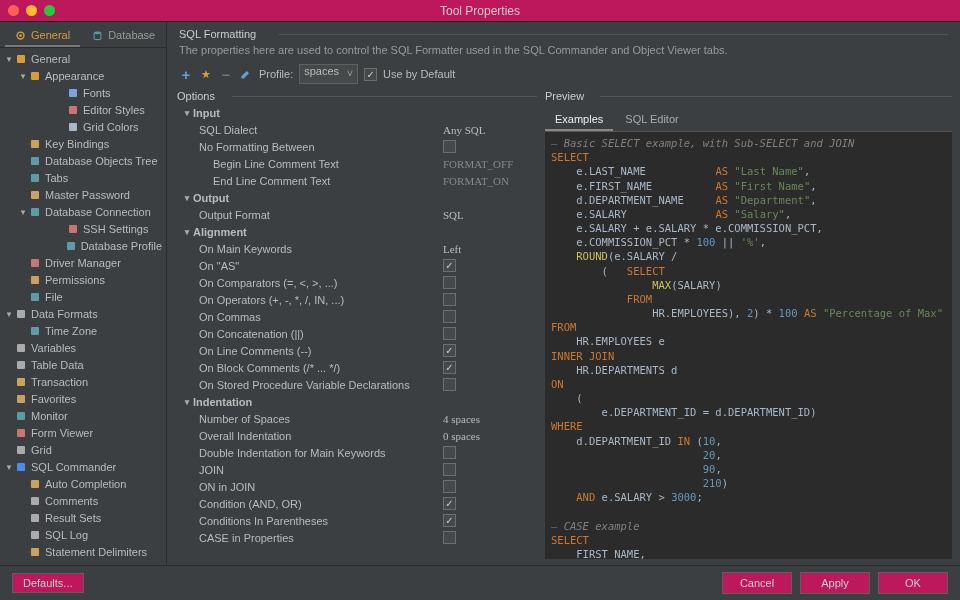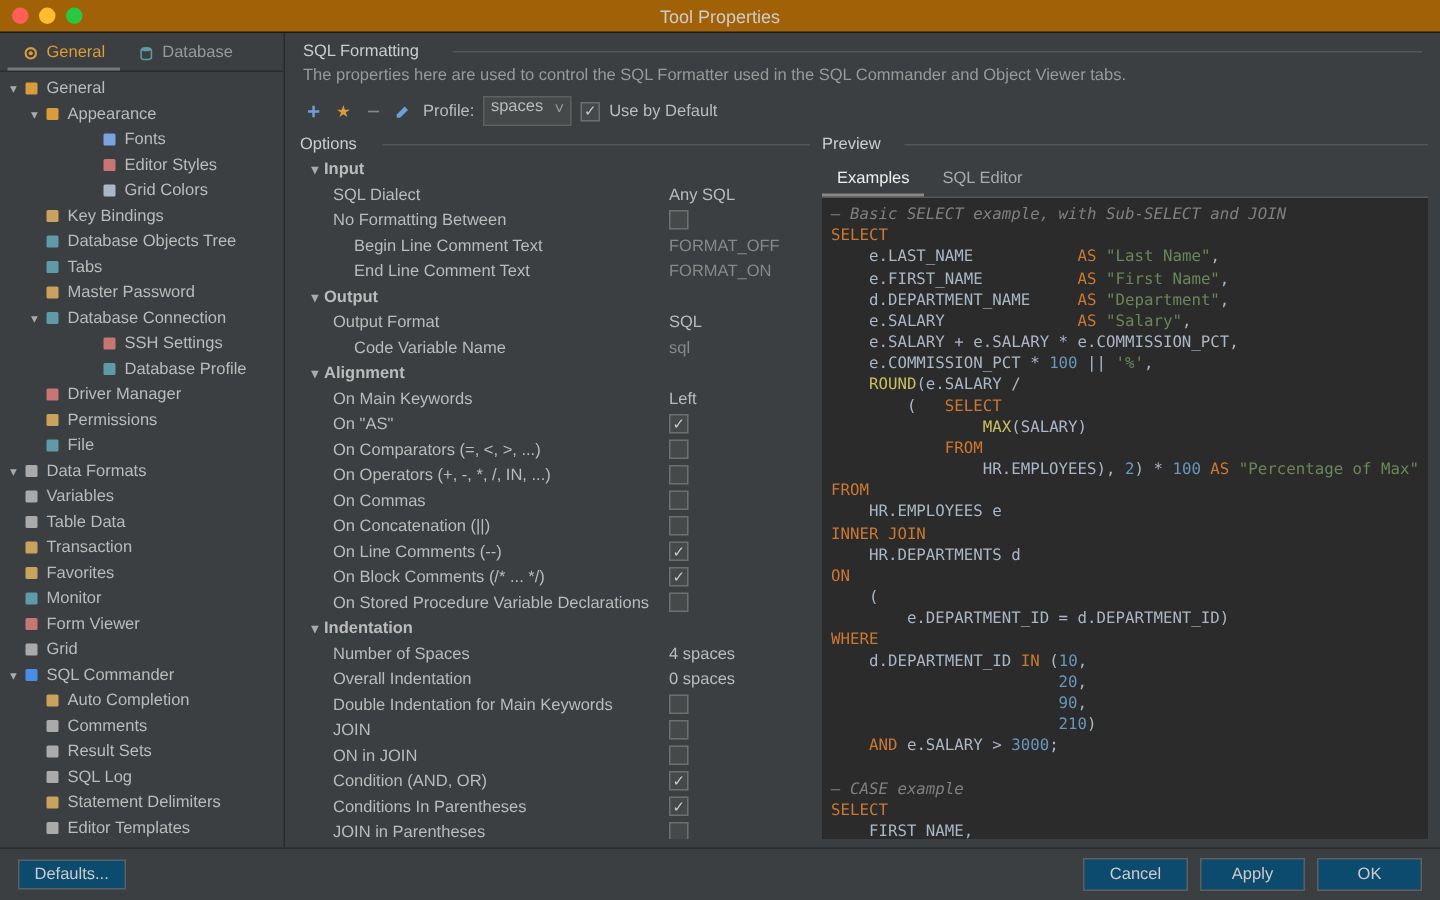--- a/index.html
+++ b/index.html
@@ -9,21 +9,21 @@
   background: #3c3f41;
   color: #bbb;
   width: 960px;
   height: 600px;
   overflow: hidden;
   display: flex;
   flex-direction: column;
 }
 .titlebar {
   height: 22px;
-  background: #a16207;
+  background: #be185d;
   display: flex;
   align-items: center;
   position: relative;
   border-bottom: 1px solid #1a1a1a;
 }
 .traffic-lights {
   position: absolute;
   left: 8px;
   display: flex;
   gap: 7px;
@@ -37,21 +37,21 @@
   text-align: center;
   color: #ccc;
   font-size: 12px;
 }
 .main {
   display: flex;
   flex: 1;
   min-height: 0;
 }
 .sidebar {
-  width: 190px;
+  width: 167px;
   background: #3c3f41;
   display: flex;
   flex-direction: column;
   border-right: 1px solid #2b2b2b;
 }
 .side-tabs {
   display: flex;
   border-bottom: 1px solid #2b2b2b;
   padding: 3px 5px 0 5px;
   gap: 2px;
@@ -196,21 +196,21 @@
 .opt-row {
   display: flex;
   align-items: center;
   height: 17px;
   padding: 0 4px;
 }
 .opt-row .arrow { width: 12px; font-size: 9px; color: #aaa; text-align: center;}
 .opt-row.group { font-weight: 600; color: #bbb; }
 .opt-row.leaf .label { padding-left: 18px; flex: 1;}
 .opt-row.sub .label { padding-left: 32px; flex: 1;}
-.opt-row .value { width: 90px; color: #bbb; }
+.opt-row .value { width: 90px; color: #bbb; font-family: Liberation Serif, serif; }
 .opt-row .value.dim { color: #888; }
 .opt-row .chk-cell { width: 90px; display: flex; }
 .preview-pane {
   flex: 1;
   display: flex;
   flex-direction: column;
   min-height: 0;
 }
 .preview-tabs {
   display: flex;
@@ -245,21 +245,21 @@
 .fn { color: #c9c05f; }
 .footer {
   border-top: 1px solid #2b2b2b;
   display: flex;
   align-items: center;
   padding: 6px 12px;
   gap: 8px;
   background: #3c3f41;
 }
 .btn {
-  background: #0c4a6e;
+  background: #be185d;
   border: 1px solid #5e6060;
   color: #ccc;
   padding: 4px 14px;
   font-size: 11px;
   cursor: pointer;
   min-width: 70px;
   text-align: center;
 }
 .btn.small { min-width: 60px; padding: 3px 10px; }
 .spacer { flex: 1; }
@@ -438,20 +438,29 @@
           <span>File</span>
         </div>
         <div class="tree-item depth0">
           <span class="arrow">▾</span>
           <span class="ticon">
             <svg viewBox="0 0 10 10" width="10" height="10">
               <rect x="1" y="1" width="8" height="8" rx="1" fill="#aaa"></rect>
             </svg>
           </span>
           <span>Data Formats</span>
+        </div>
+        <div class="tree-item depth1">
+          <span class="arrow"></span>
+          <span class="ticon">
+            <svg viewBox="0 0 10 10" width="10" height="10">
+              <rect x="1" y="1" width="8" height="8" rx="1" fill="#5e9aa8"></rect>
+            </svg>
+          </span>
+          <span>Time Zone</span>
         </div>
         <div class="tree-item depth0">
           <span class="arrow"></span>
           <span class="ticon">
             <svg viewBox="0 0 10 10" width="10" height="10">
               <rect x="1" y="1" width="8" height="8" rx="1" fill="#aaa"></rect>
             </svg>
           </span>
           <span>Variables</span>
         </div>
@@ -624,24 +633,20 @@
               <span class="value dim">FORMAT_ON</span>
             </div>
             <div class="opt-row group">
               <span class="arrow">▾</span>
               <span>Output</span>
             </div>
             <div class="opt-row leaf">
               <span class="label">Output Format</span>
               <span class="value">SQL</span>
             </div>
-            <div class="opt-row sub">
-              <span class="label">Code Variable Name</span>
-              <span class="value dim">sql</span>
-            </div>
             <div class="opt-row group">
               <span class="arrow">▾</span>
               <span>Alignment</span>
             </div>
             <div class="opt-row leaf">
               <span class="label">On Main Keywords</span>
               <span class="value">Left</span>
             </div>
             <div class="opt-row leaf">
               <span class="label">On "AS"</span>
@@ -727,21 +732,21 @@
                 <span class="checkbox checked"></span>
               </span>
             </div>
             <div class="opt-row leaf">
               <span class="label">Conditions In Parentheses</span>
               <span class="chk-cell">
                 <span class="checkbox checked"></span>
               </span>
             </div>
             <div class="opt-row leaf">
-              <span class="label">JOIN in Parentheses</span>
+              <span class="label">CASE in Properties</span>
               <span class="chk-cell">
                 <span class="checkbox"></span>
               </span>
             </div>
           </div>
       </div>
 
       <div class="preview-pane">
         <div class="pane-title" style="margin-bottom:7px;">Preview</div>
         <div class="preview-tabs">

